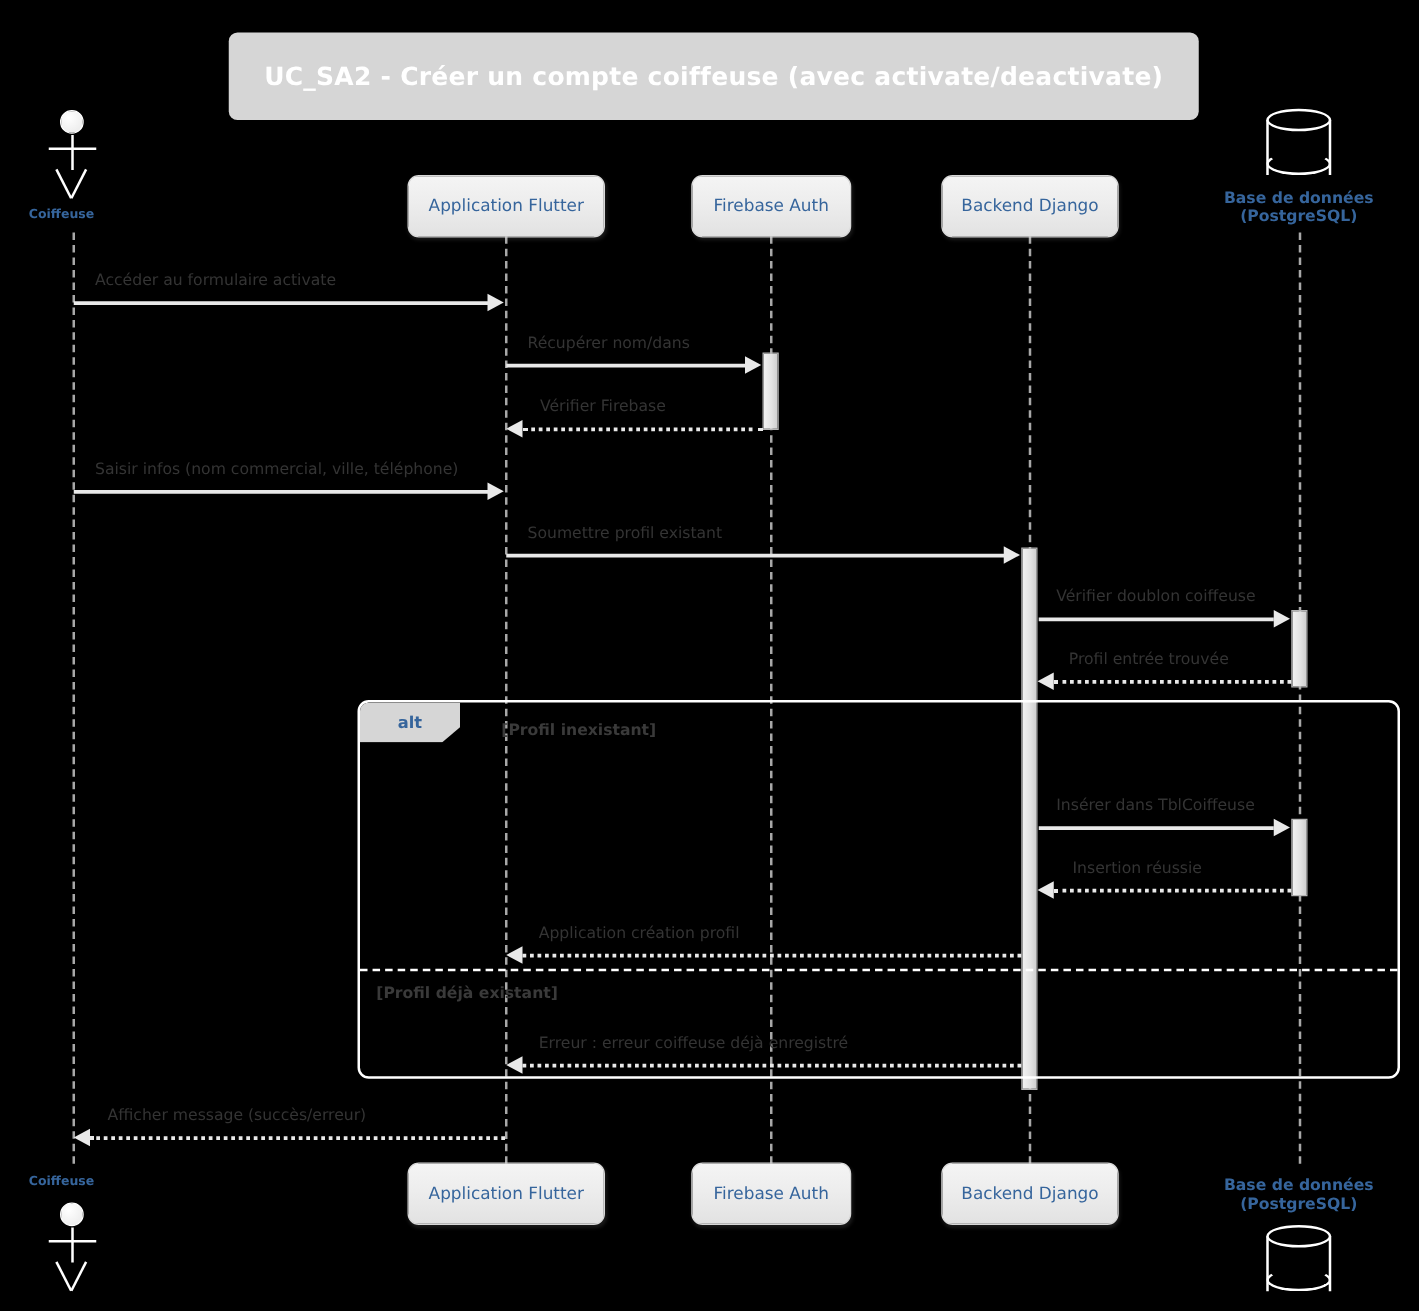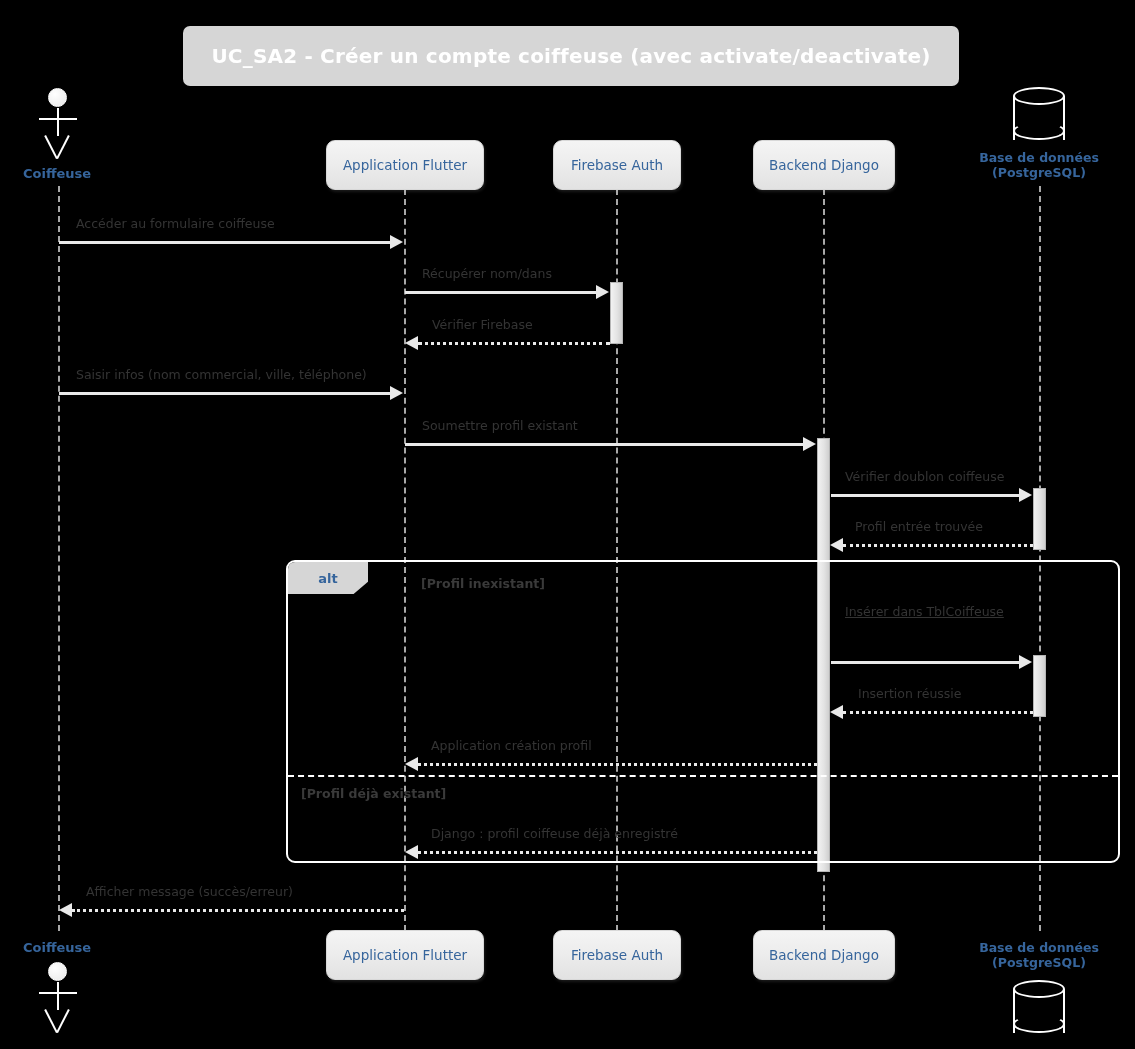--- a/index.html
+++ b/index.html
@@ -5,21 +5,21 @@
   html,body{margin:0;padding:0;background:#000;}
   body{
     width:1135px;height:1049px;position:relative;overflow:hidden;
     font-family:"DejaVu Sans","Liberation Sans",sans-serif;
     background:#000000;
   }
   #diagram{position:absolute;left:0;top:0;width:1135px;height:1049px;}
 
   
   .title-box{
-    position:absolute;left:183px;top:26px;width:776px;height:60px;
+    position:absolute;left:183px;top:26px;width:776px;height:70px;
     background:#d6d6d6;border-radius:7px;
     display:flex;align-items:center;justify-content:center;
   }
   .title-text{
     color:#ffffff;font-size:20px;font-weight:bold;letter-spacing:.2px;
     white-space:nowrap;
   }
 
   
   .lifeline{
@@ -43,21 +43,21 @@
   .actor .head{
     position:absolute;left:13px;top:0;width:19px;height:19px;border-radius:50%;
     background:radial-gradient(circle at 35% 30%,#ffffff,#e8e8e8);
     border:1.5px solid #ffffff;box-sizing:border-box;
   }
   .actor .body{position:absolute;left:22px;top:20px;width:2px;height:28px;background:#ffffff;}
   .actor .arms{position:absolute;left:4px;top:30px;width:38px;height:2px;background:#ffffff;}
   .actor .leg-l{position:absolute;left:9px;top:47px;width:2px;height:26px;background:#ffffff;transform-origin:top right;transform:rotate(-27deg);}
   .actor .leg-r{position:absolute;left:33px;top:47px;width:2px;height:26px;background:#ffffff;transform-origin:top left;transform:rotate(27deg);}
   .actor-label{
-    position:absolute;color:#36659c;font-size:13px;font-weight:bold;white-space:nowrap;
+    position:absolute;color:#36659c;font-size:10px;font-weight:bold;white-space:nowrap;
   }
 
   
   .dbicon{position:absolute;width:52px;height:62px;}
   .dbicon .top{
     position:absolute;left:0;top:0;width:52px;height:18px;border-radius:50%;
     border:2.5px solid #ffffff;box-sizing:border-box;background:#000;
   }
   .dbicon .mid{
     position:absolute;left:0;top:9px;width:52px;height:44px;box-sizing:border-box;
@@ -159,25 +159,25 @@
 
   <div class="activation" style="left:610px;top:282px;height:62px;"></div>
   <div class="activation" style="left:817px;top:438px;height:434px;"></div>
   <div class="activation" style="left:1033px;top:488px;height:62px;"></div>
   <div class="activation" style="left:1033px;top:655px;height:62px;"></div>
 
   <div class="alt-frame" style="left:286px;top:560px;width:834px;height:303px;"></div>
   <div class="alt-tab" style="left:288px;top:562px;width:80px;">
     <span>alt</span>
   </div>
-  <div class="guard" style="left:401px;top:576px;margin-left:20px;">[Profil inexistant]</div>
+  <div class="guard" style="left:401px;top:576px;">[Profil inexistant]</div>
   <div class="alt-divider" style="left:288px;top:775px;width:830px;"></div>
   <div class="guard" style="left:301px;top:786px;">[Profil déjà existant]</div>
 
-  <div class="msg-label" style="left:76px;top:216px;">Accéder au formulaire coiffeuse</div>
+  <div class="msg-label" style="left:76px;top:216px;">Accéder au formulaire activate</div>
   <div class="msg-line solid" style="left:59px;top:241px;width:332px;"></div>
   <div class="arrow-head right" style="left:390px;top:235px;"></div>
 
   <div class="msg-label" style="left:422px;top:266px;">Récupérer nom/dans</div>
   <div class="msg-line solid" style="left:405px;top:291px;width:192px;"></div>
   <div class="arrow-head right" style="left:596px;top:285px;"></div>
 
   <div class="msg-label" style="left:432px;top:317px;">Vérifier Firebase</div>
   <div class="msg-line dotted" style="left:418px;top:342px;width:192px;"></div>
   <div class="arrow-head left" style="left:405px;top:336px;"></div>
@@ -191,33 +191,33 @@
   <div class="arrow-head right" style="left:803px;top:437px;"></div>
 
   <div class="msg-label" style="left:845px;top:469px;">Vérifier doublon coiffeuse</div>
   <div class="msg-line solid" style="left:831px;top:494px;width:188px;"></div>
   <div class="arrow-head right" style="left:1019px;top:488px;"></div>
 
   <div class="msg-label" style="left:855px;top:519px;">Profil entrée trouvée</div>
   <div class="msg-line dotted" style="left:843px;top:544px;width:190px;"></div>
   <div class="arrow-head left" style="left:830px;top:538px;"></div>
 
-  <div class="msg-label" style="left:845px;top:604px;text-decoration:underline;">Insérer dans TblCoiffeuse</div>
+  <div class="msg-label" style="left:845px;top:636px;">Insérer dans TblCoiffeuse</div>
   <div class="msg-line solid" style="left:831px;top:661px;width:188px;"></div>
   <div class="arrow-head right" style="left:1019px;top:655px;"></div>
 
   <div class="msg-label" style="left:858px;top:686px;">Insertion réussie</div>
   <div class="msg-line dotted" style="left:843px;top:711px;width:190px;"></div>
   <div class="arrow-head left" style="left:830px;top:705px;"></div>
 
   <div class="msg-label" style="left:431px;top:738px;">Application création profil</div>
   <div class="msg-line dotted" style="left:418px;top:763px;width:399px;"></div>
   <div class="arrow-head left" style="left:405px;top:757px;"></div>
 
-  <div class="msg-label" style="left:431px;top:826px;">Django : profil coiffeuse déjà enregistré</div>
+  <div class="msg-label" style="left:431px;top:826px;">Erreur : erreur coiffeuse déjà enregistré</div>
   <div class="msg-line dotted" style="left:418px;top:851px;width:399px;"></div>
   <div class="arrow-head left" style="left:405px;top:845px;"></div>
 
   <div class="msg-label" style="left:86px;top:884px;">Afficher message (succès/erreur)</div>
   <div class="msg-line dotted" style="left:72px;top:909px;width:332px;"></div>
   <div class="arrow-head left" style="left:59px;top:903px;"></div>
 
   <div class="actor-label" style="left:23px;top:940px;">Coiffeuse</div>
   <div class="actor" style="left:35px;top:962px;">
     <div class="head"></div>

